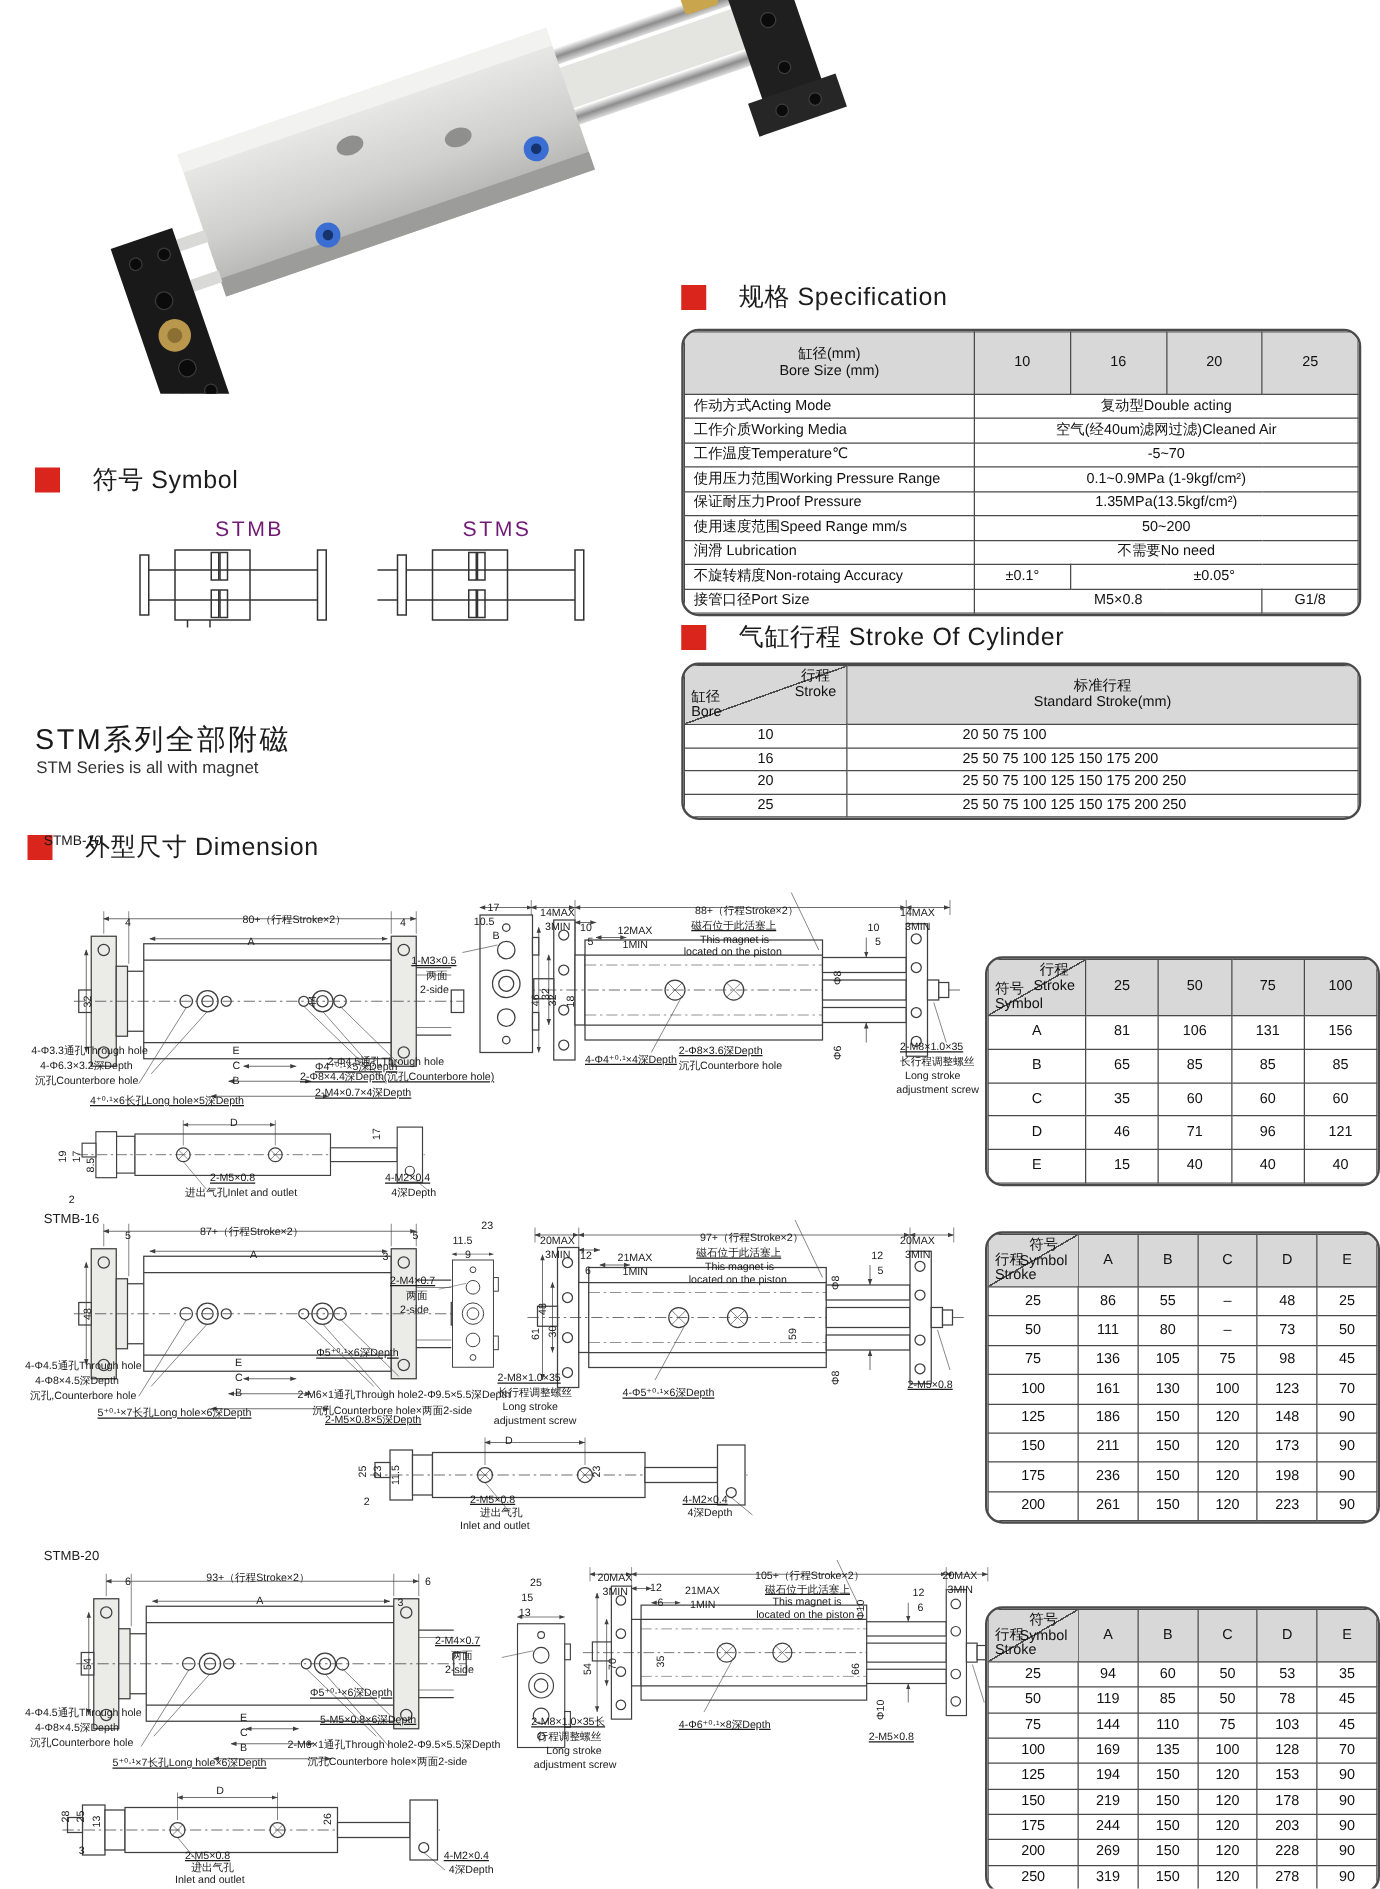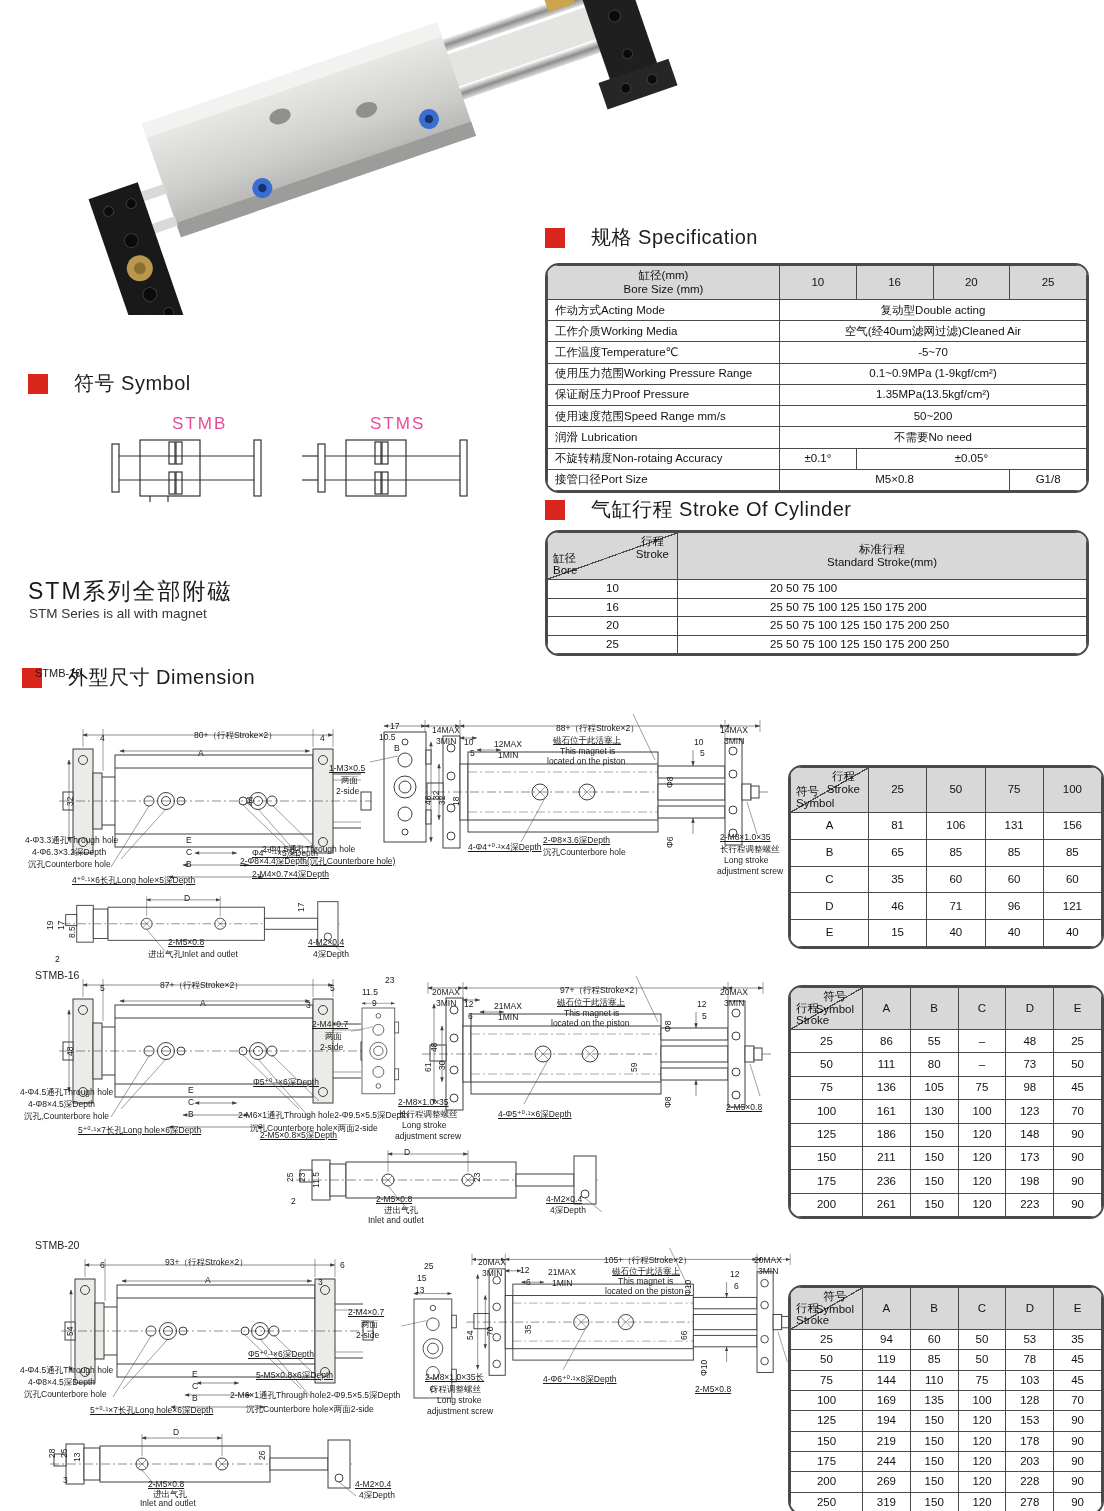--- a/index.html
+++ b/index.html
@@ -15,21 +15,21 @@
   .diag{position:relative;padding:0;}
   .diag::before{content:"";position:absolute;inset:0;
      background:linear-gradient(to bottom right,transparent calc(50% - .6px),#4a4a4a calc(50% - .6px),#4a4a4a calc(50% + .6px),transparent calc(50% + .6px));}
   .dtop{position:absolute;top:2px;right:8px;text-align:center;line-height:1.1;}
   .dbot{position:absolute;bottom:2px;left:5px;text-align:left;line-height:1.1;}
   .stroke-val{text-align:left;padding-left:92px;}
   .dl{position:absolute;font-size:8.5px;white-space:nowrap;color:#1a1a1a;line-height:1;}
   .dl.u{text-decoration:underline;}
   .dl.rot{transform:rotate(-90deg);transform-origin:left top;}
   .overlay{position:absolute;inset:0;pointer-events:none;}
-  .symtitle{position:absolute;font-size:17px;letter-spacing:2px;color:#ec4899;}
+  .symtitle{position:absolute;font-size:17px;letter-spacing:2px;color:#701a75;}
   .magcn{position:absolute;font-size:23px;letter-spacing:2px;color:#1a1a1a;}
   .magen{position:absolute;font-size:13.5px;color:#333;}
   svg{display:block;}
 </style>
 </head>
 <body>
 
 <div id="page">
 
   <svg style="position:absolute;left:30px;top:0;" width="660" height="315" viewBox="0 0 660 315">
@@ -103,21 +103,21 @@
   <div class="tblwrap" style="left:545px;top:263px;width:540px;height:226px;">
     <table>
       <colgroup>
           <col style="width:232px">
           <col>
           <col>
           <col>
           <col>
         </colgroup>
       <thead>
-        <tr style="height:34px;">
+        <tr style="height:50px;">
           <th>
             <div>缸径(mm)</div>
               <div>Bore Size (mm)</div>
           </th>
           <th>10</th>
           <th>16</th>
           <th>20</th>
           <th>25</th>
         </tr>
       </thead>

